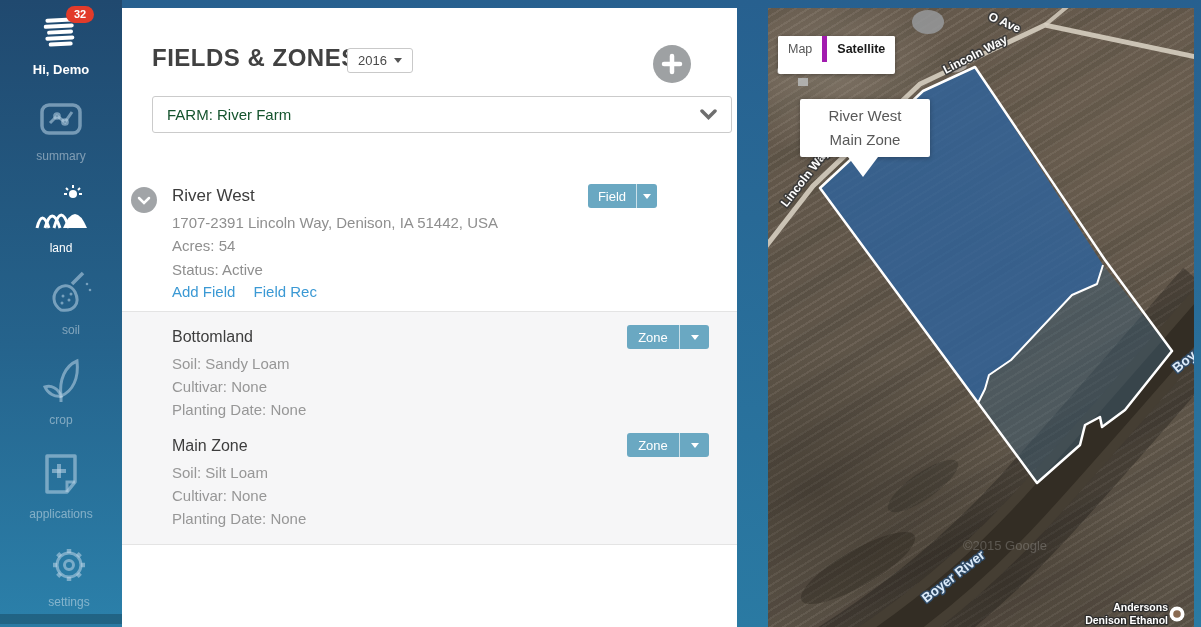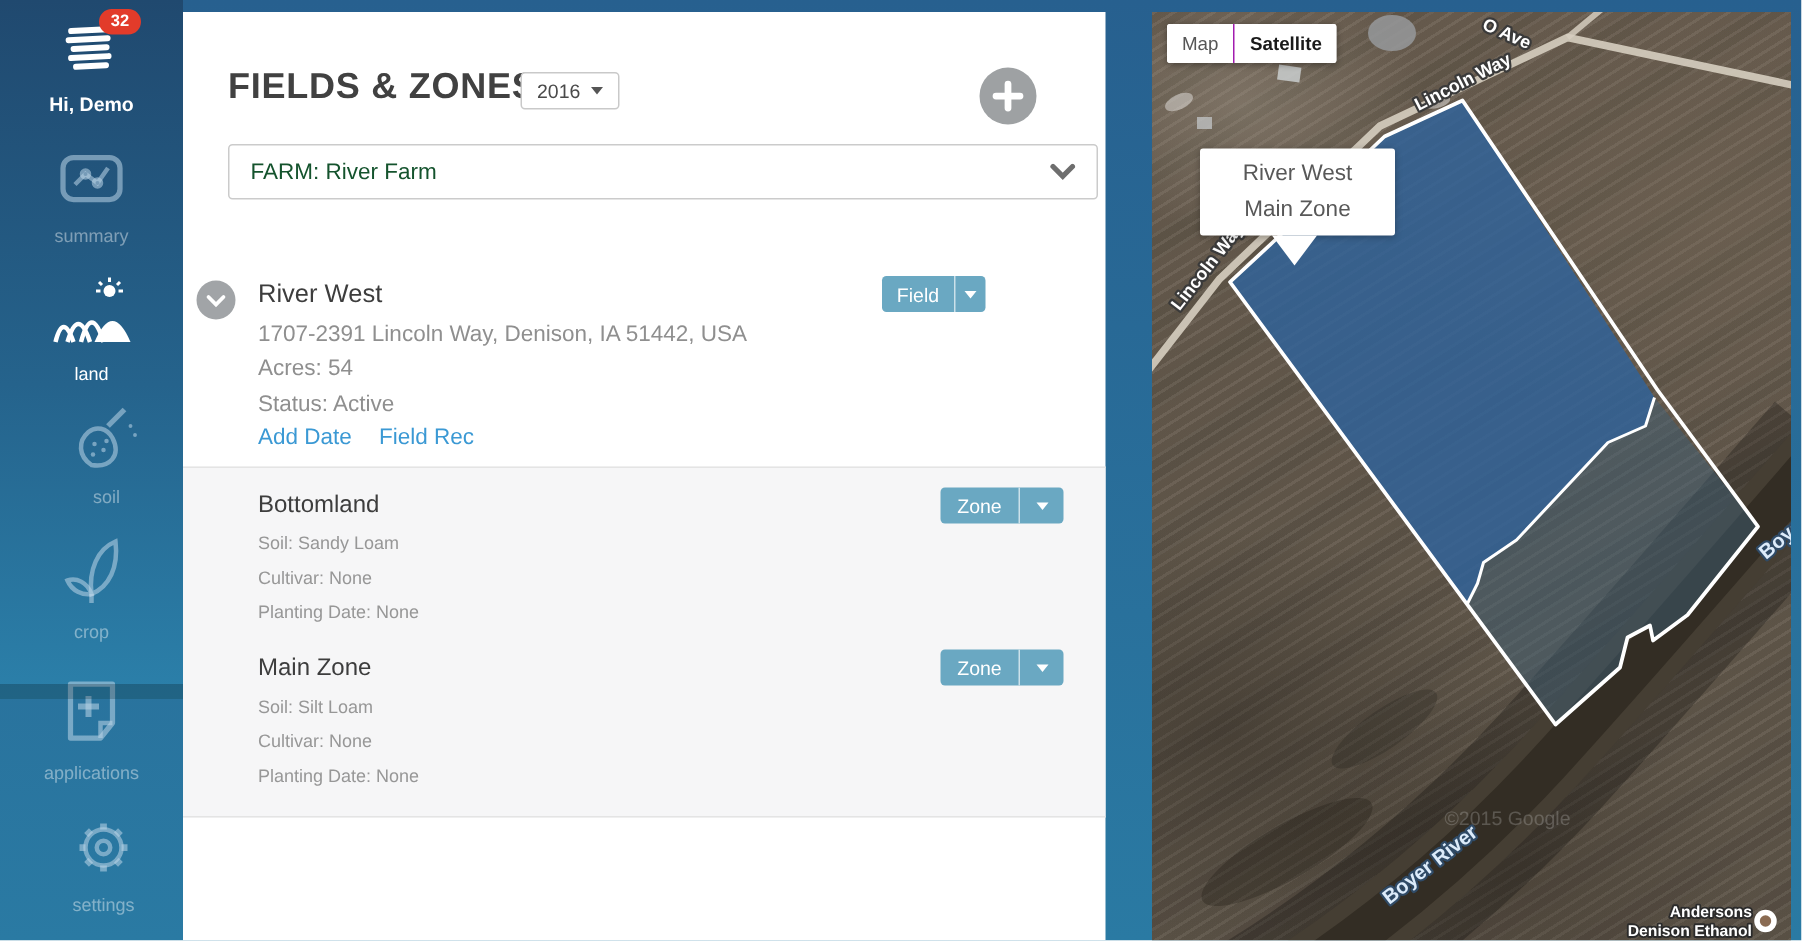--- a/index.html
+++ b/index.html
@@ -2,21 +2,21 @@
 <html><head>
 <meta charset="utf-8">
 <style>
   * { box-sizing: border-box; margin: 0; padding: 0; }
   html,body { width:1201px; height:627px; }
   body { font-family: "Liberation Sans", sans-serif; }
   .page { position:relative; width:1201px; height:627px; overflow:hidden;
           background: linear-gradient(180deg,#27608f 0%, #2a7aa3 100%); }
 
   
-  .sidebar { position:absolute; left:0; top:0; width:122px; height:466px;
+  .sidebar { position:absolute; left:0; top:0; width:122px; height:624px;
              background: linear-gradient(180deg,#20496f 0%, #25638c 55%, #2b80aa 100%); }
   .sidebar-bottom-strip { position:absolute; left:0; bottom:0; width:122px; height:10px;
              background: rgba(0,0,0,0.22); }
   .logo-wrap { position:absolute; left:0; top:16px; width:122px; text-align:center; }
   .logo { display:inline-block; position:relative; width:34px; height:30px; transform:rotate(-3deg); }
   .logo .bar { position:absolute; height:3.6px; border-radius:2px; background:#fff; }
   .badge { position:absolute; left:66px; top:6px; min-width:28px; height:17px; padding:0 7px;
            background:#e23b2a; border-radius:9px; color:#fff; font-size:11px; font-weight:bold;
            line-height:17px; text-align:center; }
   .greeting { position:absolute; left:0; top:62px; width:122px; text-align:center;
@@ -57,43 +57,43 @@
   .split-btn .main { color:#fff; font-size:13px; display:flex; align-items:center;
                      justify-content:center; }
   .split-btn .caret-seg { border-left:1px solid rgba(255,255,255,0.65); display:flex;
                      align-items:center; justify-content:center; }
   .caret-down-white { width:0; height:0; border-left:4px solid transparent;
                      border-right:4px solid transparent; border-top:5px solid #fff; }
 
   .zones-section { position:absolute; left:0; top:303px; width:615px; height:234px;
                    background:#f6f6f7; border-top:1px solid #e4e4e4; border-bottom:1px solid #e4e4e4; }
   .zone-name { position:absolute; left:50px; font-size:16px; color:#3d3d3d; }
-  .zone-line { position:absolute; left:50px; font-size:12px; color:#979797; }
+  .zone-line { position:absolute; left:50px; font-size:15px; color:#979797; }
 
   
   .map { position:absolute; left:768px; top:8px; width:426px; height:619px; overflow:hidden;
          background-color:#655a4c;
          background-image:
            radial-gradient(ellipse 190px 130px at 14% 10%, rgba(185,175,160,0.30), transparent 65%),
            radial-gradient(ellipse 300px 220px at 88% 22%, rgba(125,110,92,0.30), transparent 70%),
            radial-gradient(ellipse 280px 200px at 12% 78%, rgba(35,30,24,0.35), transparent 70%),
            radial-gradient(ellipse 240px 160px at 55% 92%, rgba(45,38,30,0.30), transparent 70%),
            repeating-linear-gradient(148deg, rgba(255,255,255,0.05) 0 2px, rgba(0,0,0,0.05) 2px 7px),
            repeating-linear-gradient(148deg, rgba(0,0,0,0.06) 0 16px, transparent 16px 42px),
            linear-gradient(180deg,#6a5e50,#5d5448);
          cursor:grab; }
   .map svg.overlay { position:absolute; left:0; top:0; }
-  .map-controls { position:absolute; left:10px; top:8px; height:26px; display:flex;
+  .map-controls { position:absolute; left:10px; top:28px; height:38px; display:flex;
                   background:#fff; border-radius:2px; box-shadow:0 1px 4px rgba(0,0,0,0.35);
                   overflow:hidden; }
   .map-controls button { border:none; background:#fff; height:26px; padding:0 10px;
                   font-family:"Liberation Sans",sans-serif; font-size:12.5px; color:#565656;
                   cursor:pointer; }
   .map-controls button.active { font-weight:bold; color:#1a1a1a; }
-  .map-controls button + button { border-left:1px solid #a21caf; }
+  .map-controls button + button { border-left:5px solid #a21caf; }
 
   .map-tooltip { position:absolute; left:32px; top:91px; width:130px; height:58px;
                  background:#fff; border-radius:2px; box-shadow:0 1px 5px rgba(0,0,0,0.3);
                  text-align:center; padding-top:5px; }
   .map-tooltip .tline { font-size:15px; color:#585858; line-height:24px; }
   .map-tooltip .pointer { position:absolute; left:48px; top:58px; width:0; height:0;
                  border-left:15px solid transparent; border-right:15px solid transparent;
                  border-top:20px solid #fff; }
 </style>
 </head>
@@ -239,21 +239,21 @@
     <button class="expand-circle">
       <svg width="26" height="26" viewBox="0 0 26 26">
         <path d="M8,11 L13,16 L18,11" fill="none" stroke="#fff" stroke-width="2.5" stroke-linecap="round"></path>
       </svg>
     </button>
     <div class="field-name">River West</div>
     <div class="field-line" style="top:206px;">1707-2391 Lincoln Way, Denison, IA 51442, USA</div>
     <div class="field-line" style="top:229px;">Acres: 54</div>
     <div class="field-line" style="top:253px;">Status: Active</div>
     <div class="links-row">
-      <a>Add Date</a>
+      <a>Add Field</a>
       <a>Field Rec</a>
     </div>
     <div class="split-btn" style="left:466px; top:176px;">
       <span class="main" style="width:48px;">Field</span>
       <span class="caret-seg" style="width:21px;">
         <span class="caret-down-white"></span>
       </span>
     </div>
 
     <div class="zones-section"></div>

